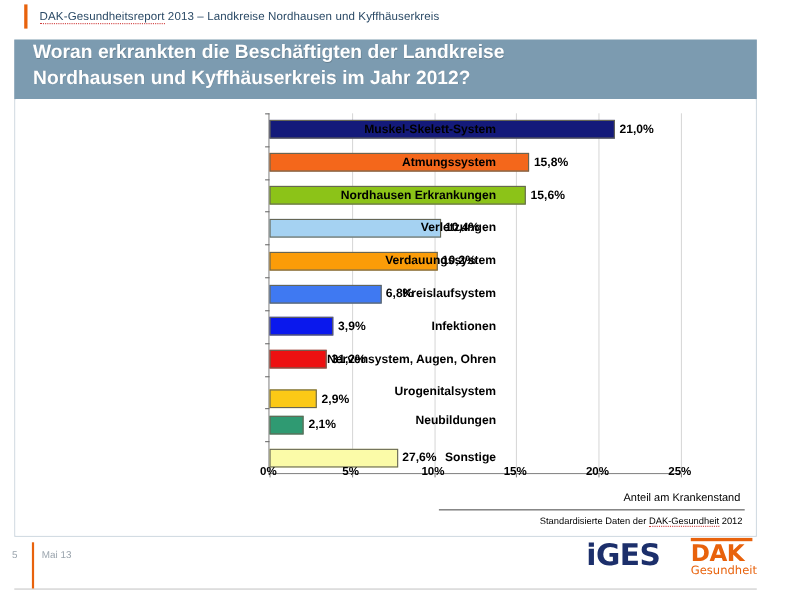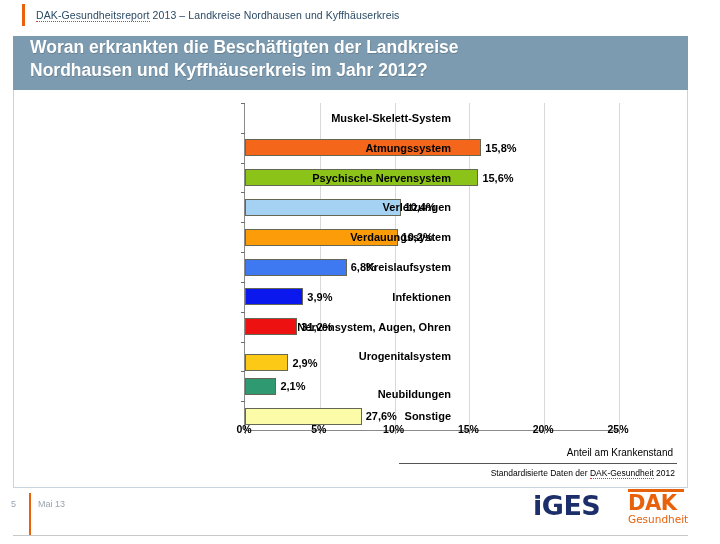--- a/index.html
+++ b/index.html
@@ -275,20 +275,24 @@
         <div class="tick" style="left: 74.8px;"></div>
         <div class="gridline" style="left: 149.6px;"></div>
         <div class="tick" style="left: 149.6px;"></div>
         <div class="gridline" style="left: 224.4px;"></div>
         <div class="tick" style="left: 224.4px;"></div>
         <div class="gridline" style="left: 299.2px;"></div>
         <div class="tick" style="left: 299.2px;"></div>
         <div class="gridline" style="left: 374px;"></div>
         <div class="tick" style="left: 374px;"></div>
         <div class="ytick" style="top: 0px;"></div>
+        <div class="row" style="top: 6.40909px; height: 17px;">
+          <div class="bar" style="width: 314.16px; background: rgb(20, 26, 122);"></div>
+          <span class="bar-value">21,0%</span>
+        </div>
         <div class="ytick" style="top: 29.8182px;"></div>
         <div class="row" style="top: 36.2273px; height: 17px;">
           <div class="bar" style="width: 236.368px; background: rgb(244, 103, 27);"></div>
           <span class="bar-value">15,8%</span>
         </div>
         <div class="ytick" style="top: 59.6364px;"></div>
         <div class="row" style="top: 66.0455px; height: 17px;">
           <div class="bar" style="width: 233.376px; background: rgb(140, 195, 24);"></div>
           <span class="bar-value">15,6%</span>
         </div>
@@ -337,28 +341,28 @@
     <div id="source-rule"></div>
     <div id="source-note"><span>Standardisierte Daten der </span><span class="ul">DAK-Gesundheit</span><span> 2012</span></div>
   <div class="xlabel" style="left: 230px;">0%</div>
       <div class="xlabel" style="left: 304.8px;">5%</div>
       <div class="xlabel" style="left: 379.6px;">10%</div>
       <div class="xlabel" style="left: 454.4px;">15%</div>
       <div class="xlabel" style="left: 529.2px;">20%</div>
       <div class="xlabel" style="left: 604px;">25%</div>
       <div class="cat-label" style="top: 18.4091px; height: 17px; justify-content: flex-end;">Muskel-Skelett-System</div>
       <div class="cat-label" style="top: 48.2273px; height: 17px; justify-content: flex-end;">Atmungssystem</div>
-      <div class="cat-label" style="top: 78.0455px; height: 17px; justify-content: flex-end;">Psychische Nervensystem</div>
+      <div class="cat-label" style="top: 78.0455px; height: 17px; justify-content: flex-end;">Nordhausen Erkrankungen</div>
       <div class="cat-label" style="top: 107.864px; height: 17px; justify-content: flex-end;">Verletzungen</div>
       <div class="cat-label" style="top: 137.682px; height: 17px; justify-content: flex-end;">Verdauungssystem</div>
       <div class="cat-label" style="top: 167.5px; height: 17px; justify-content: flex-end;">Kreislaufsystem</div>
       <div class="cat-label" style="top: 197.318px; height: 17px; justify-content: flex-end;">Infektionen</div>
       <div class="cat-label" style="top: 256.955px; height: 17px; justify-content: flex-end;">Urogenitalsystem</div>
       <div class="cat-label" style="top: 227.136px; height: 17px; justify-content: flex-end;">Nervensystem, Augen, Ohren</div>
-      <div class="cat-label" style="top: 294px; height: 17px; justify-content: flex-end; padding-left: 28px;">Neubildungen</div>
+      <div class="cat-label" style="top: 282px; height: 17px; justify-content: flex-end; padding-left: 28px;">Neubildungen</div>
       <div class="cat-label" style="top: 316.591px; height: 17px; justify-content: flex-end;">Sonstige</div>
     </div>
 
   <div id="footer">
     <div id="footer-rule"></div>
     <div id="page-num">5</div>
     <div id="footer-accent"></div>
     <div id="footer-date">Mai 13</div>
   </div>
 

